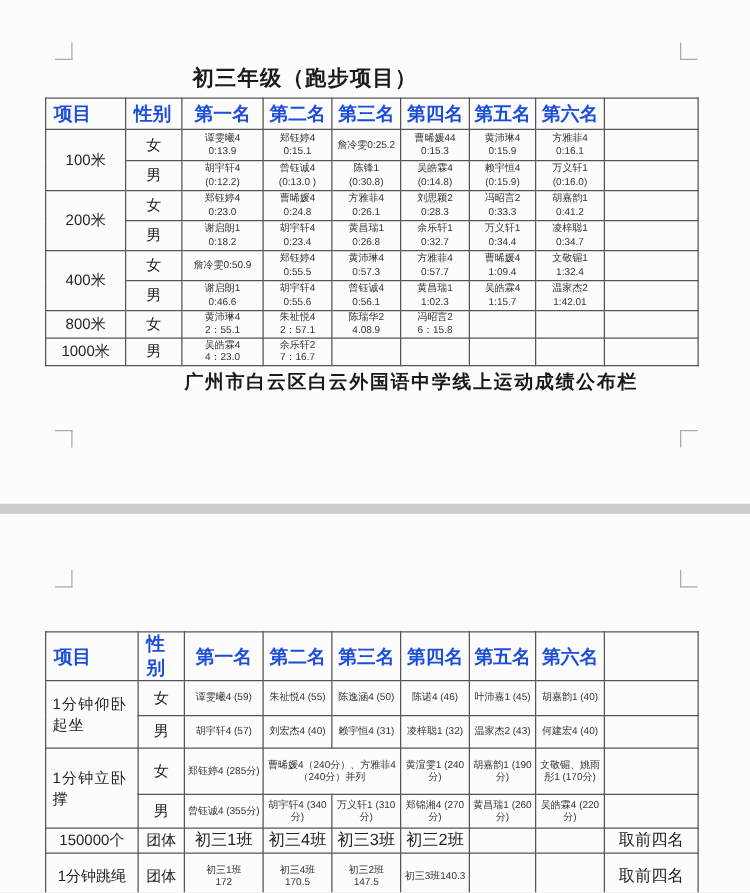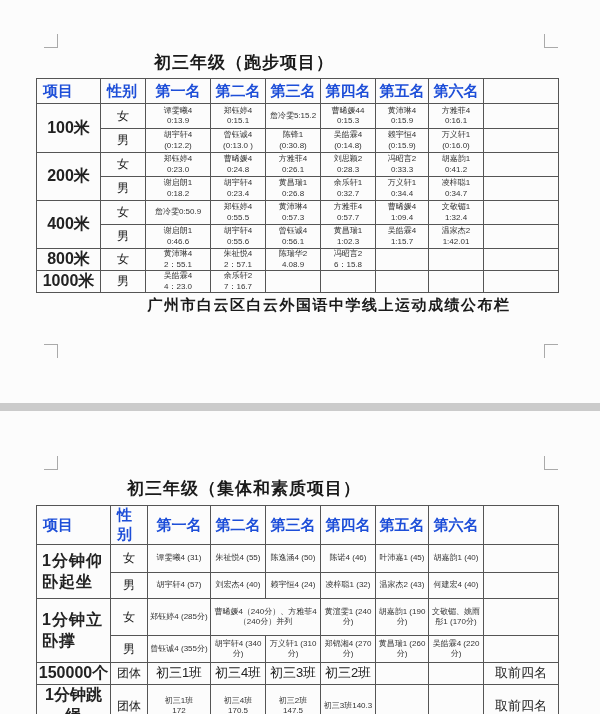--- a/index.html
+++ b/index.html
@@ -29,21 +29,21 @@
   table.grid {
     position:absolute; left:36px; width:522px;
     border-collapse:collapse; table-layout:fixed;
   }
   .grid th, .grid td {
     border:1px solid #555; padding:0 1px; text-align:center;
     vertical-align:middle; overflow:hidden; font-weight:normal;
   }
   .grid th { font-size:15px; font-weight:bold; color:#1d4ed8; }
   .grid th.lal { text-align:left; padding-left:6px; }
-  td.item { font-size:16px; color:#222;font-weight:bold; }
+  td.item { font-size:12px; color:#222; }
   td.item.lal { text-align:left; padding-left:5px; letter-spacing:1px; }
   td.sex { font-size:12px; color:#222; }
   td.val { font-size:8px; line-height:1.3; white-space:pre-line; word-break:break-all; color:#333; }
   td.big { font-size:13px; color:#222; word-break:keep-all; }
   td.note { font-size:13px; color:#222; }
 </style>
 </head>
 <body>
 
 <div class="canvas">
@@ -79,21 +79,21 @@
       <th>第六名</th>
       <th></th>
     </tr>
     <tr style="height:25px">
       <td class="item" rowspan="2">100米</td>
       <td class="sex">女</td>
       <td class="val">谭雯曦4
 0:13.9</td>
       <td class="val">郑钰婷4
 0:15.1</td>
-      <td class="val">詹冷雯5:15.2</td>
+      <td class="val">詹冷雯0:25.2</td>
       <td class="val">曹晞媛44
 0:15.3</td>
       <td class="val">黄沛琳4
 0:15.9</td>
       <td class="val">方雅菲4
 0:16.1</td>
       <td class="val"></td>
     </tr>
     <tr style="height:24px">
       <td class="sex">男</td>
@@ -207,21 +207,20 @@
   </tbody>
     </table>
 
   <div class="caption" style="top:296px;padding-left:29px;">广州市白云区白云外国语中学线上运动成绩公布栏</div>
 
   <div class="band"></div>
 
   <div class="mark tl" style="left:44px; top:456px;"></div>
   <div class="mark tr" style="left:544px; top:456px;"></div>
 
-  <div class="title" style="top:477px;">初三年级（集体和素质项目）</div>
 
   <table class="grid" style="top:505px;">
     <colgroup>
       <col style="width:74px">
         <col style="width:37px">
         <col style="width:63px">
         <col style="width:55px">
       <col style="width:55px">
         <col style="width:55px">
         <col style="width:53px">
@@ -236,33 +235,33 @@
       <th>第二名</th>
       <th>第三名</th>
       <th>第四名</th>
       <th>第五名</th>
       <th>第六名</th>
       <th></th>
     </tr>
     <tr style="height:28px">
       <td class="item lal" rowspan="2">1分钟仰卧起坐</td>
       <td class="sex">女</td>
-      <td class="val">谭雯曦4 (31)</td>
+      <td class="val">谭雯曦4 (59)</td>
       <td class="val">朱祉悦4 (55)</td>
       <td class="val">陈逸涵4 (50)</td>
       <td class="val">陈诺4 (46)</td>
       <td class="val">叶沛嘉1 (45)</td>
       <td class="val">胡嘉韵1 (40)</td>
       <td class="val"></td>
     </tr>
     <tr style="height:26px">
       <td class="sex">男</td>
       <td class="val">胡宇轩4 (57)</td>
       <td class="val">刘宏杰4 (40)</td>
-      <td class="val">赖宇恒4 (24)</td>
+      <td class="val">赖宇恒4 (31)</td>
       <td class="val">凌梓聪1 (32)</td>
       <td class="val">温家杰2 (43)</td>
       <td class="val">何建宏4 (40)</td>
       <td class="val"></td>
     </tr>
     <tr style="height:37px">
       <td class="item lal" rowspan="2">1分钟立卧撑</td>
       <td class="sex">女</td>
       <td class="val">郑钰婷4 (285分)</td>
       <td class="val" colspan="2">曹晞媛4（240分）、方雅菲4（240分）并列</td>

